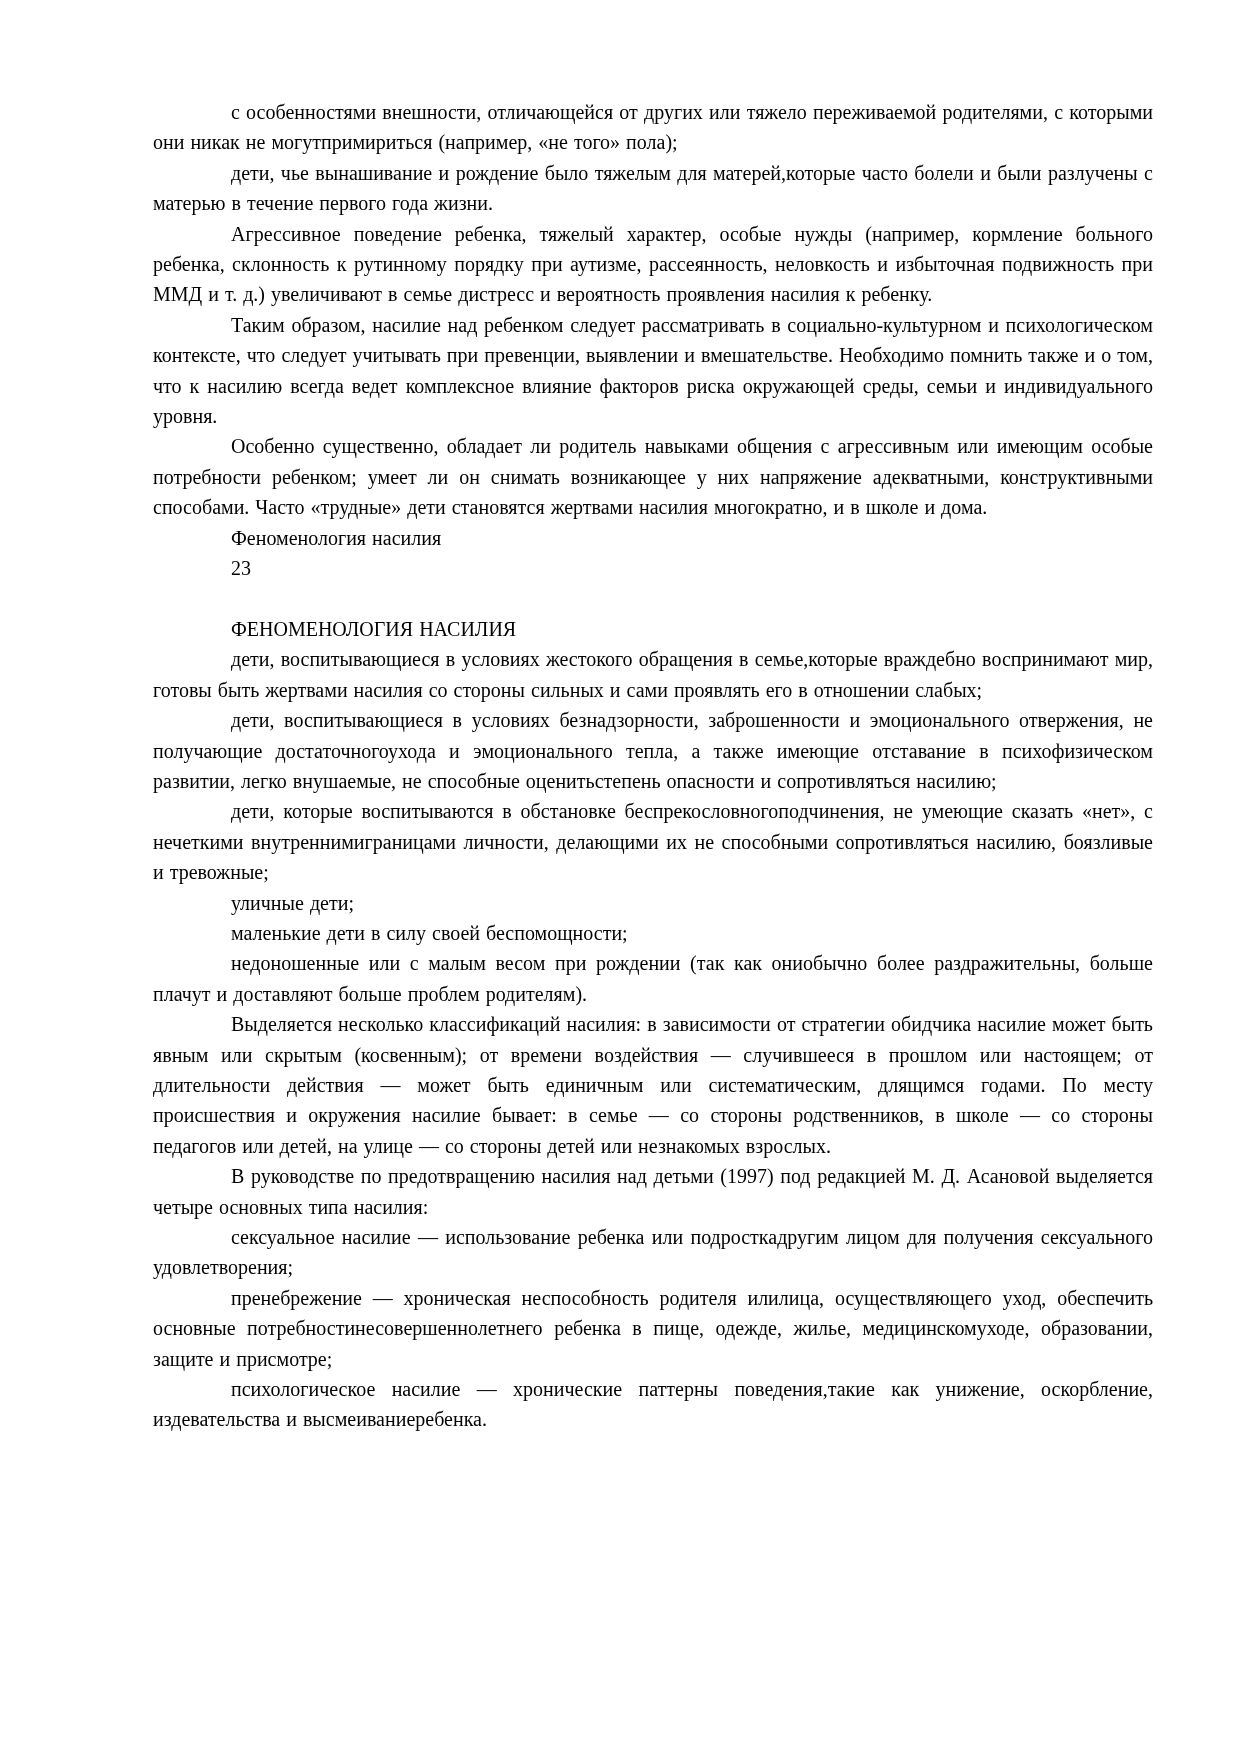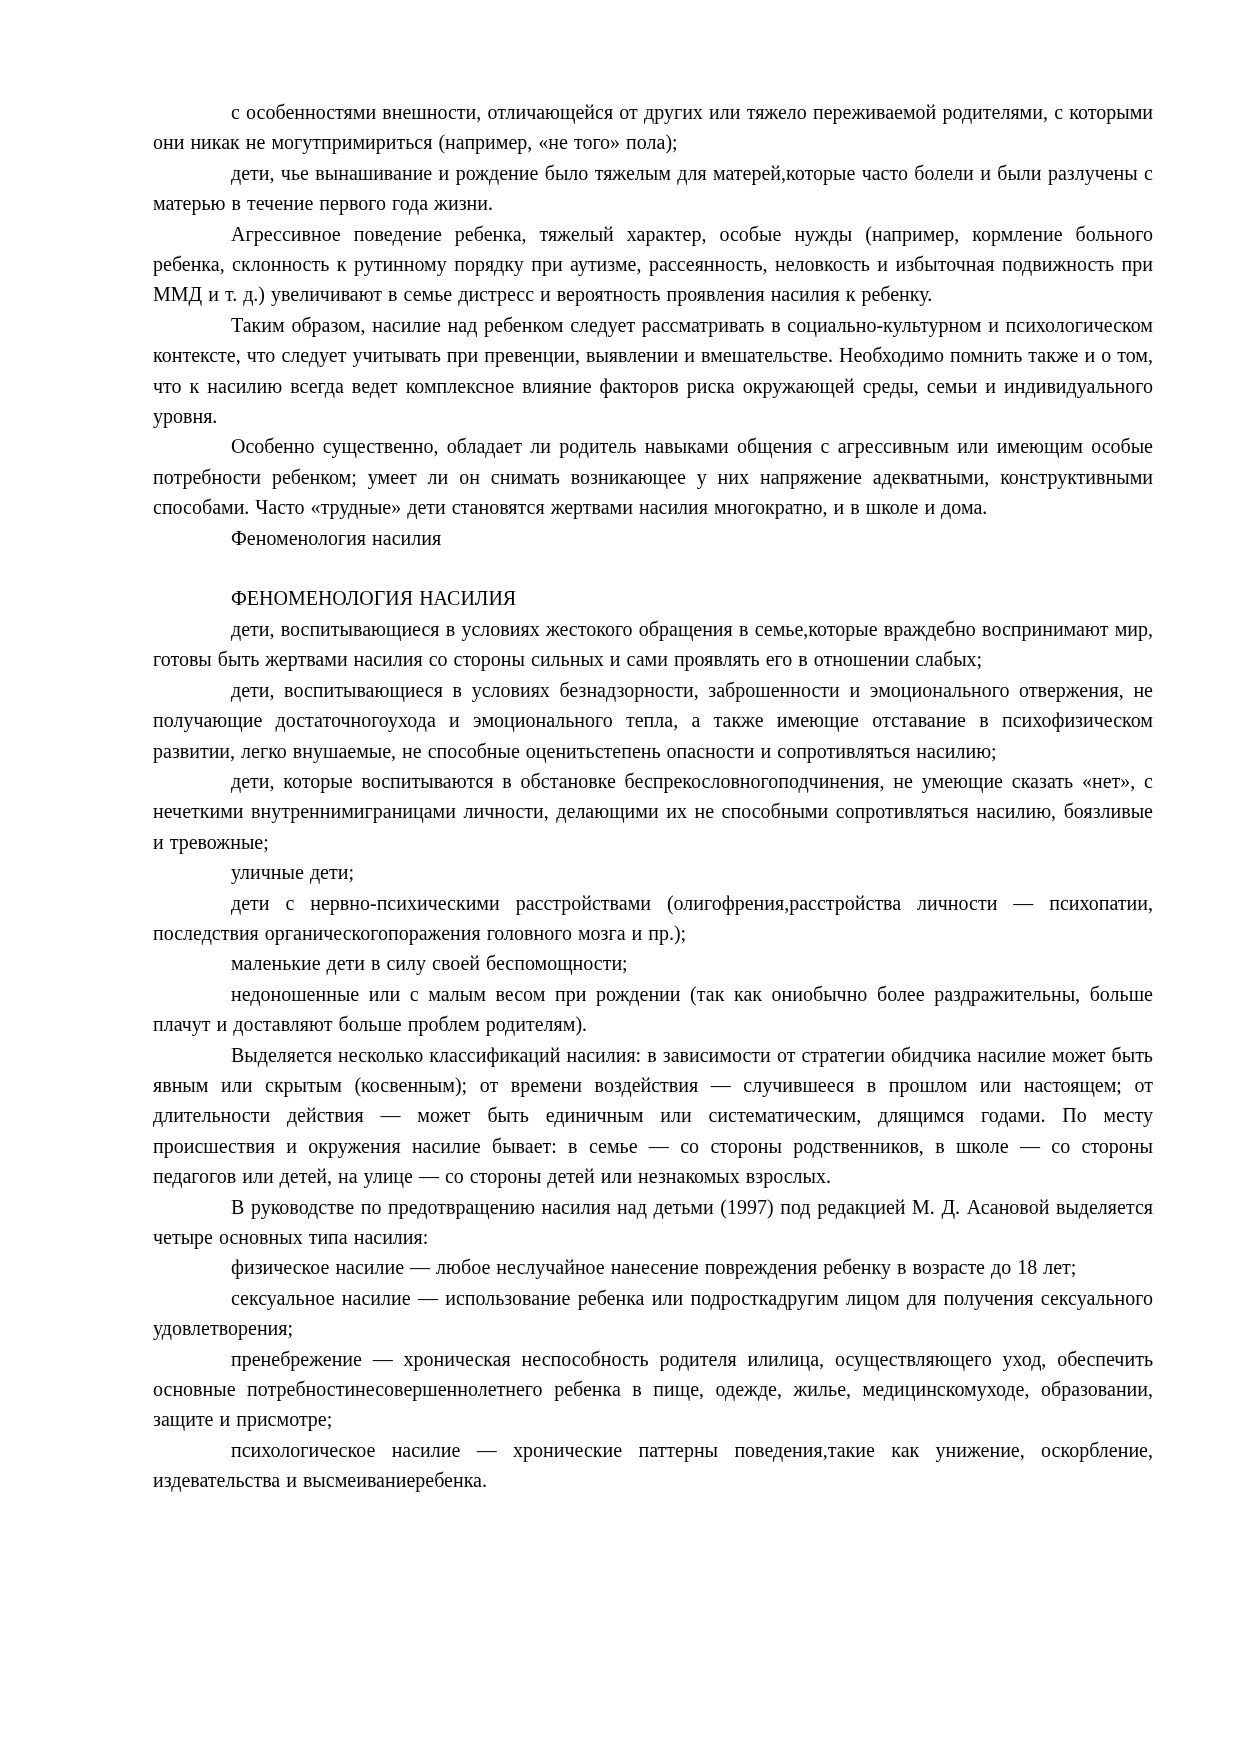--- a/index.html
+++ b/index.html
@@ -45,30 +45,29 @@
 
 <div class="page">
   <div class="content">
     <p class="para">с особенностями внешности, отличающейся от других или тяжело переживаемой родителями, с которыми они никак не могутпримириться (например, «не того» пола);</p>
     <p class="para">дети, чье вынашивание и рождение было тяжелым для матерей,которые часто болели и были разлучены с матерью в течение первого года жизни.</p>
     <p class="para">Агрессивное поведение ребенка, тяжелый характер, особые нужды (например, кормление больного ребенка, склонность к рутинному порядку при аутизме, рассеянность, неловкость и избыточная подвижность при ММД и т. д.) увеличивают в семье дистресс и вероятность проявления насилия к ребенку.</p>
     <p class="para">Таким образом, насилие над ребенком следует рассматривать в социально-культурном и психологическом контексте, что следует учитывать при превенции, выявлении и вмешательстве. Необходимо помнить также и о том, что к насилию всегда ведет комплексное влияние факторов риска окружающей среды, семьи и индивидуального уровня.</p>
     <p class="para">Особенно существенно, обладает ли родитель навыками общения с агрессивным или имеющим особые потребности ребенком; умеет ли он снимать возникающее у них напряжение адекватными, конструктивными способами. Часто «трудные» дети становятся жертвами насилия многократно, и в школе и дома.</p>
 
     <p class="para short">Феноменология насилия</p>
+    <p class="para short">23</p>
 
     <p class="para heading">ФЕНОМЕНОЛОГИЯ НАСИЛИЯ</p>
 
     <p class="para">дети, воспитывающиеся в условиях жестокого обращения в семье,которые враждебно воспринимают мир, готовы быть жертвами насилия со стороны сильных и сами проявлять его в отношении слабых;</p>
     <p class="para">дети, воспитывающиеся в условиях безнадзорности, заброшенности и эмоционального отвержения, не получающие достаточногоухода и эмоционального тепла, а также имеющие отставание в психофизическом развитии, легко внушаемые, не способные оценитьстепень опасности и сопротивляться насилию;</p>
     <p class="para">дети, которые воспитываются в обстановке беспрекословногоподчинения, не умеющие сказать «нет», с нечеткими внутреннимиграницами личности, делающими их не способными сопротивляться насилию, боязливые и тревожные;</p>
     <p class="para">уличные дети;</p>
-    <p class="para">дети с нервно-психическими расстройствами (олигофрения,расстройства личности — психопатии, последствия органическогопоражения головного мозга и пр.);</p>
     <p class="para">маленькие дети в силу своей беспомощности;</p>
     <p class="para">недоношенные или с малым весом при рождении (так как ониобычно более раздражительны, больше плачут и доставляют больше проблем родителям).</p>
     <p class="para">Выделяется несколько классификаций насилия: в зависимости от стратегии обидчика насилие может быть явным или скрытым (косвенным); от времени воздействия — случившееся в прошлом или настоящем; от длительности действия — может быть единичным или систематическим, длящимся годами. По месту происшествия и окружения насилие бывает: в семье — со стороны родственников, в школе — со стороны педагогов или детей, на улице — со стороны детей или незнакомых взрослых.</p>
     <p class="para">В руководстве по предотвращению насилия над детьми (1997) под редакцией М. Д. Асановой выделяется четыре основных типа насилия:</p>
-    <p class="para">физическое насилие — любое неслучайное нанесение повреждения ребенку в возрасте до 18 лет;</p>
     <p class="para">сексуальное насилие — использование ребенка или подросткадругим лицом для получения сексуального удовлетворения;</p>
     <p class="para">пренебрежение — хроническая неспособность родителя илилица, осуществляющего уход, обеспечить основные потребностинесовершеннолетнего ребенка в пище, одежде, жилье, медицинскомуходе, образовании, защите и присмотре;</p>
     <p class="para">психологическое насилие — хронические паттерны поведения,такие как унижение, оскорбление, издевательства и высмеиваниеребенка.</p>
   </div>
 </div>
 
 </body></html>

